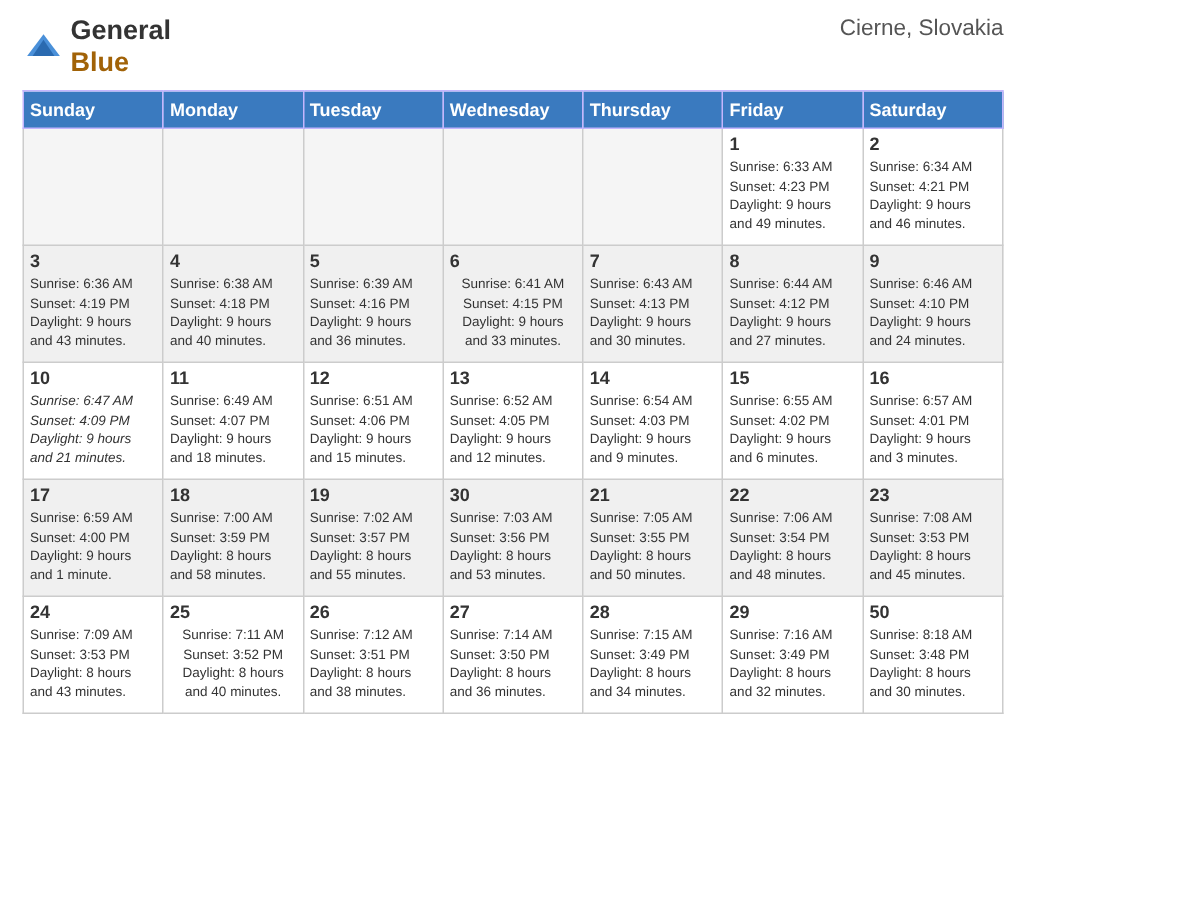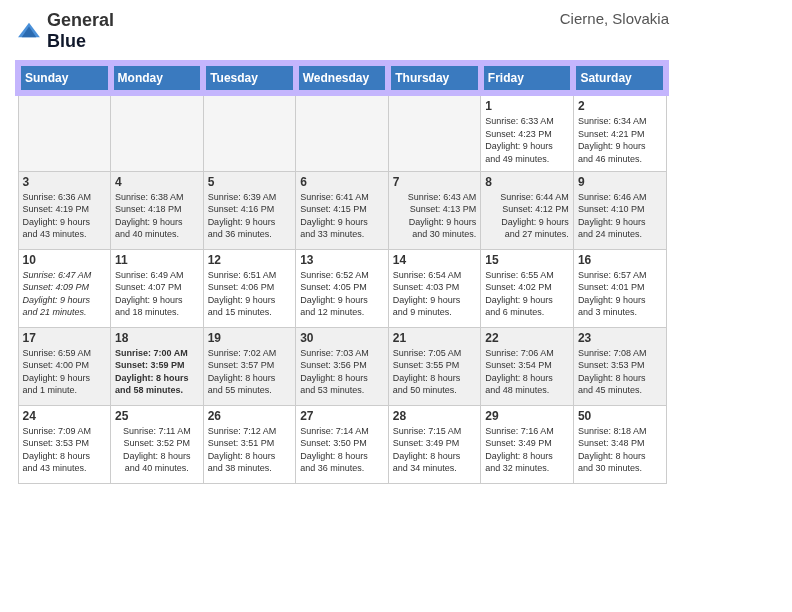--- a/index.html
+++ b/index.html
@@ -4,37 +4,37 @@
   <style>
     * { box-sizing: border-box; margin: 0; padding: 0; }
     body { font-family: Arial, sans-serif; background: #fff; width: 792px; height: 612px; overflow: hidden; }
     
     .page { width: 684px; height: 612px; padding: 10px 15px; }
     
     .header { display: flex; justify-content: space-between; align-items: flex-start; margin-bottom: 8px; }
     
     .logo { display: flex; align-items: center; gap: 4px; }
     .logo-text-general { font-size: 18px; font-weight: bold; color: #333; }
-    .logo-text-blue { font-size: 18px; font-weight: bold; color: #0f172a; }
+    .logo-text-blue { font-size: 18px; font-weight: bold; color: #a16207; }
     .logo-icon { width: 28px; height: 20px; }
     
     .title-section { text-align: right; }
     .month-title { font-size: 32px; font-weight: bold; color: #333; line-height: 1.1; }
     .location { font-size: 15px; color: #555; }
     
     .calendar { width: 100%; border-collapse: collapse; }
     
     .calendar th {
       background: #3a7abf;
       color: #fff;
       font-size: 12px;
       font-weight: bold;
       padding: 5px 4px;
       text-align: left;
-      border: 6px solid #c4b5fd;
+      border: 1px solid #c4b5fd;
     }
     
     .calendar td {
       vertical-align: top;
       border: 1px solid #ccc;
       padding: 3px 4px;
       font-size: 9.5px;
       color: #333;
       background: #fff;
       width: calc(100% / 7);
@@ -126,33 +126,33 @@
 Daylight: 9 hours and 40 minutes.</div>
           </td>
           <td>
             <span class="day-num">5</span>
             <div class="day-info" style="white-space: pre-line;">Sunrise: 6:39 AM
 Sunset: 4:16 PM
 Daylight: 9 hours and 36 minutes.</div>
           </td>
           <td>
             <span class="day-num">6</span>
-            <div class="day-info" style="white-space: pre-line;">Sunrise: 6:41 AM
+            <div class="day-info" style="white-space: pre-line; text-align: center;">Sunrise: 6:41 AM
 Sunset: 4:15 PM
 Daylight: 9 hours and 33 minutes.</div>
           </td>
           <td>
             <span class="day-num">7</span>
-            <div class="day-info" style="white-space: pre-line; text-align: right;">Sunrise: 6:43 AM
+            <div class="day-info" style="white-space: pre-line;">Sunrise: 6:43 AM
 Sunset: 4:13 PM
 Daylight: 9 hours and 30 minutes.</div>
           </td>
           <td>
             <span class="day-num">8</span>
-            <div class="day-info" style="white-space: pre-line; text-align: right;">Sunrise: 6:44 AM
+            <div class="day-info" style="white-space: pre-line;">Sunrise: 6:44 AM
 Sunset: 4:12 PM
 Daylight: 9 hours and 27 minutes.</div>
           </td>
           <td>
             <span class="day-num">9</span>
             <div class="day-info" style="white-space: pre-line;">Sunrise: 6:46 AM
 Sunset: 4:10 PM
 Daylight: 9 hours and 24 minutes.</div>
           </td>
         </tr>
@@ -202,21 +202,21 @@
         </tr>
         <tr class="row-even">
           <td>
             <span class="day-num">17</span>
             <div class="day-info" style="white-space: pre-line;">Sunrise: 6:59 AM
 Sunset: 4:00 PM
 Daylight: 9 hours and 1 minute.</div>
           </td>
           <td>
             <span class="day-num">18</span>
-            <div class="day-info" style="white-space: pre-line; font-weight: bold;">Sunrise: 7:00 AM
+            <div class="day-info" style="white-space: pre-line;">Sunrise: 7:00 AM
 Sunset: 3:59 PM
 Daylight: 8 hours and 58 minutes.</div>
           </td>
           <td>
             <span class="day-num">19</span>
             <div class="day-info" style="white-space: pre-line;">Sunrise: 7:02 AM
 Sunset: 3:57 PM
 Daylight: 8 hours and 55 minutes.</div>
           </td>
           <td>

